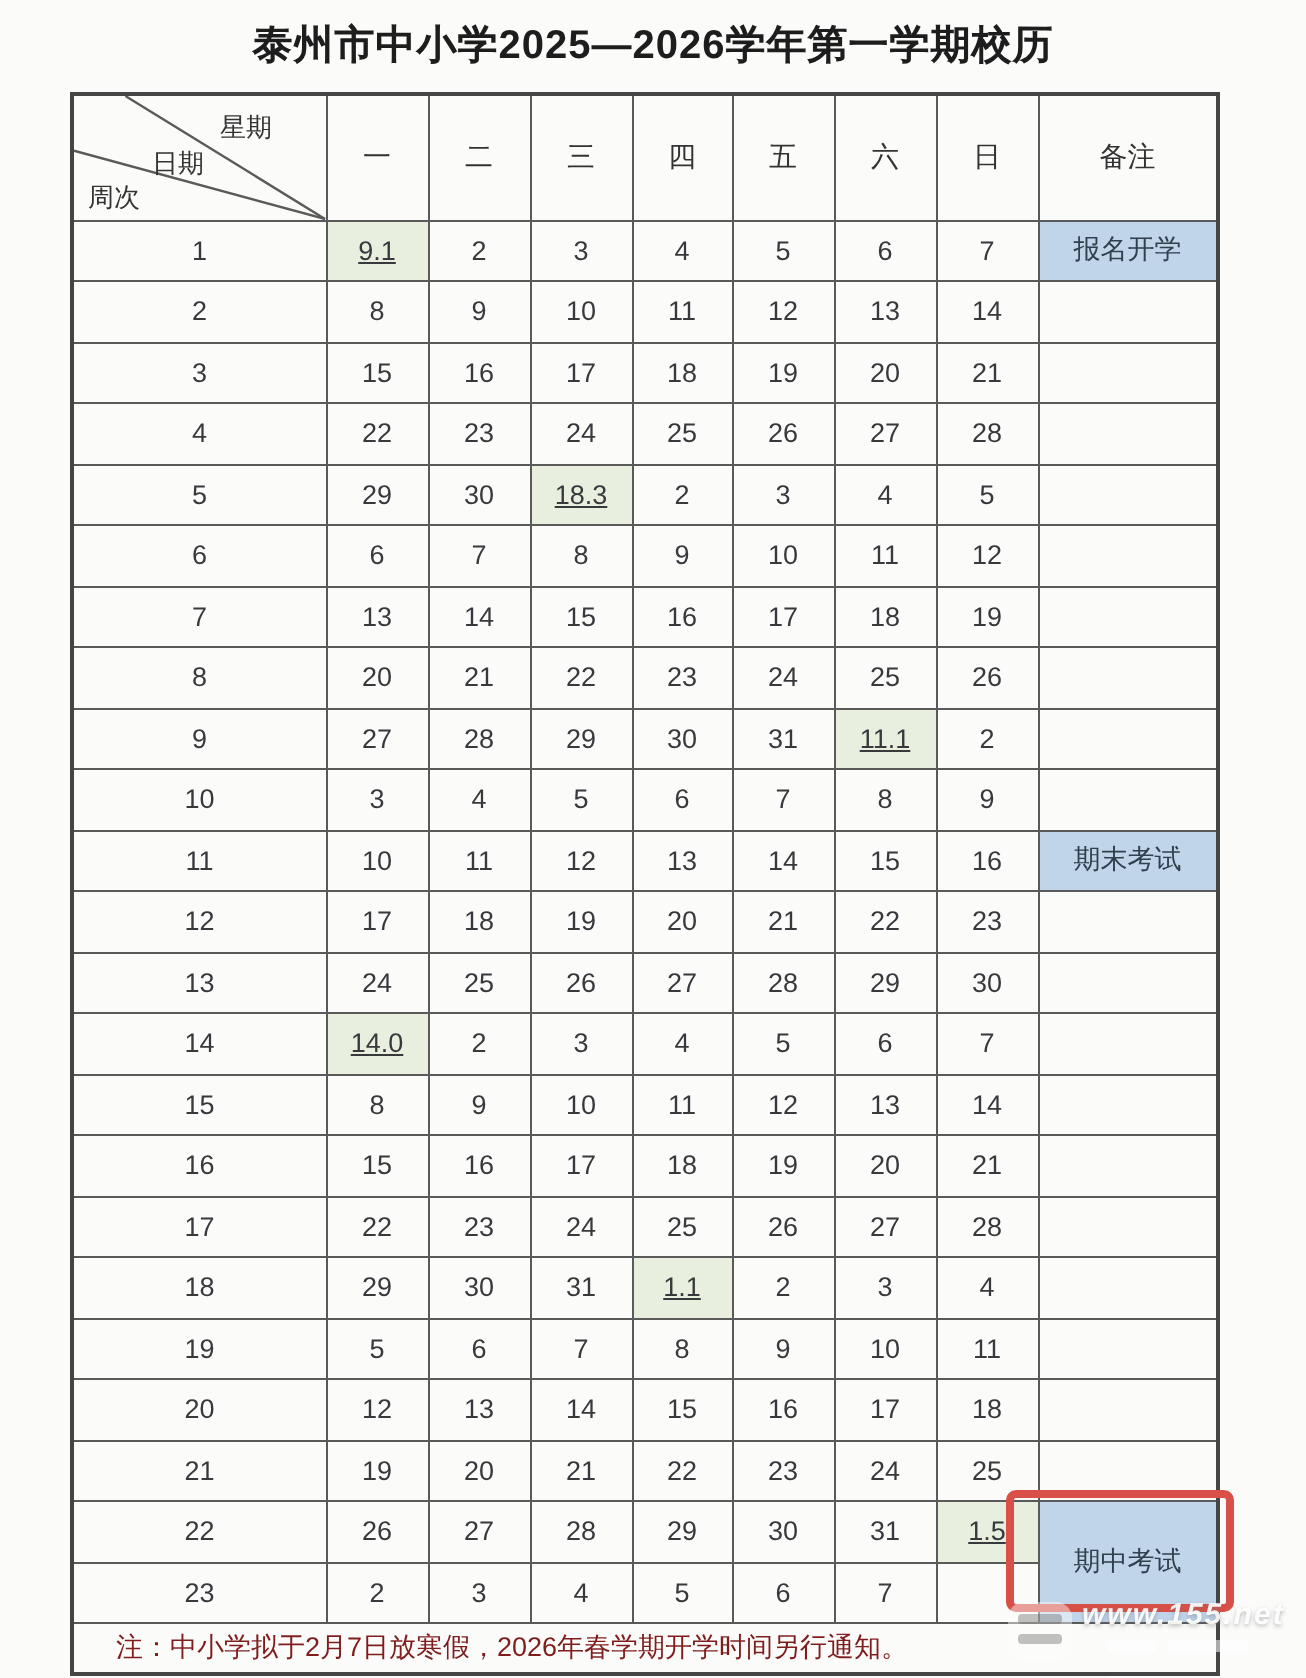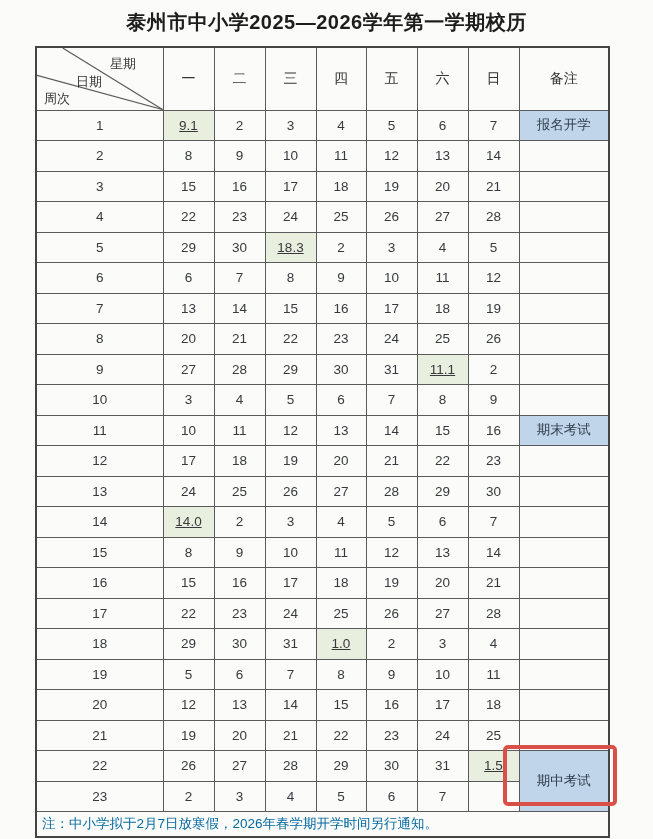--- a/index.html
+++ b/index.html
@@ -24,22 +24,22 @@
     text-align:center;vertical-align:middle;padding:0;
     font-size:13.5px;font-weight:normal;color:#37393c;
     overflow:hidden;
   }
   .cal thead tr{height:63px;padding-left:44px;}
   .cal thead th{font-size:14px;color:#333;}
   .cal tbody tr{height:30.5px;}
   td.green{background:var(--green,#e9efde);text-decoration:underline;}
   td.blue{background:var(--blue,#c0d5ea);color:#31404e;}
   tr.note-row td{
-    height:24px;text-align:left;padding-left:5px;
-    font-size:13.5px;color:#0369a1;
+    height:24px;text-align:left;padding-left:21px;
+    font-size:13.5px;color:#7f1d1d;
   }
   
   th.diag{position:relative;padding:0;}
   th.diag svg{position:absolute;left:0;top:0;width:100%;height:100%;display:block;}
   th.diag span{position:absolute;font-size:13px;color:#333;line-height:1;white-space:nowrap;}
   .d-week{left:73px;top:9px;}
   .d-date{left:39px;top:27px;}
   .d-num{left:7px;top:44px;}
   
   .red-box{
@@ -295,21 +295,21 @@
           <td>26</td>
           <td>27</td>
           <td>28</td>
           <td></td>
         </tr>
         <tr>
           <td>18</td>
           <td>29</td>
           <td>30</td>
           <td>31</td>
-          <td class="green">1.0</td>
+          <td class="green">1.1</td>
           <td>2</td>
           <td>3</td>
           <td>4</td>
           <td></td>
         </tr>
         <tr>
           <td>19</td>
           <td>5</td>
           <td>6</td>
           <td>7</td>
@@ -365,14 +365,22 @@
       </tbody>
     <tfoot>
       <tr class="note-row">
         <td colspan="9">注：中小学拟于2月7日放寒假，2026年春学期开学时间另行通知。</td>
       </tr>
     </tfoot>
   </table>
 
   <div class="red-box"></div>
 
+  <div class="watermark">
+    <div class="wm-logo">
+        <i class="b1"></i>
+        <i class="b2"></i>
+      </div>
+    <div class="wm-text">www.155.net</div>
+    <div class="wm-sub"><i class="s1"></i><i class="s2"></i><i class="s3"></i></div>
+  </div>
 
 </div>
 
 </body></html>

